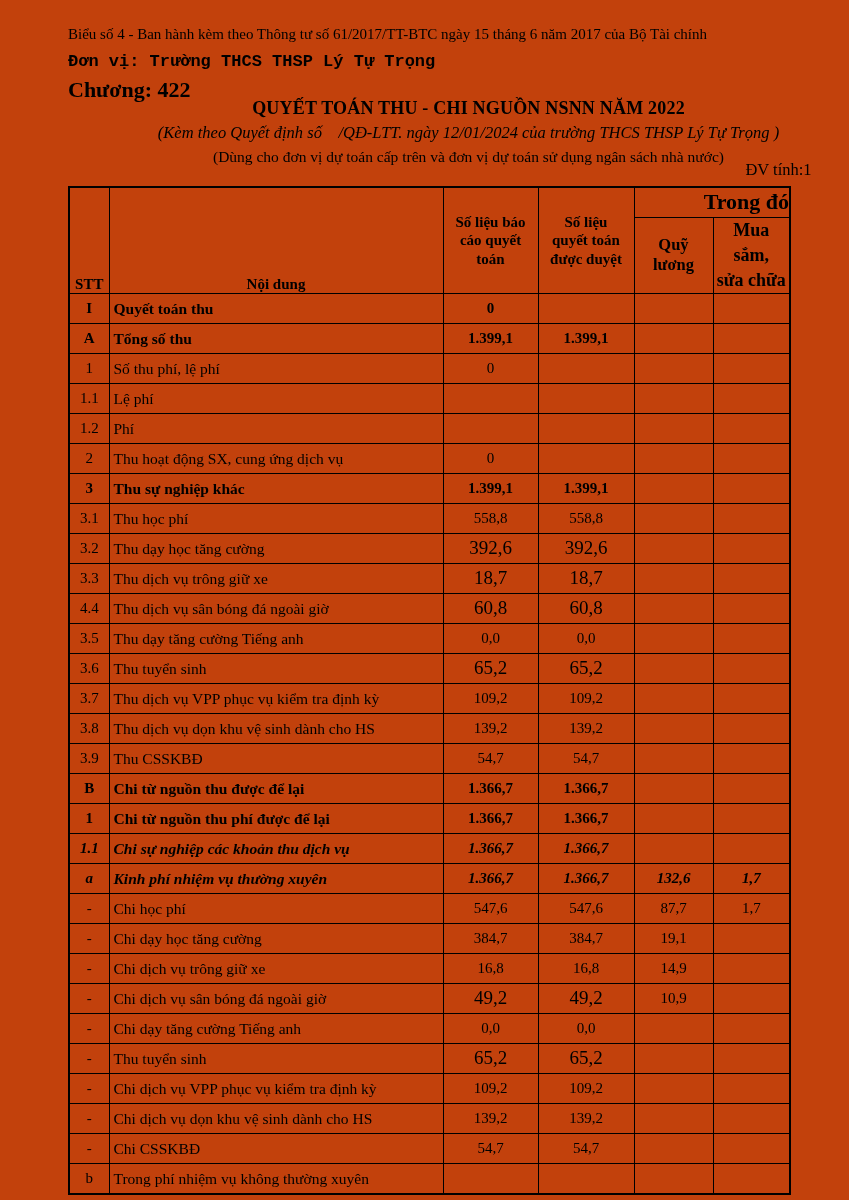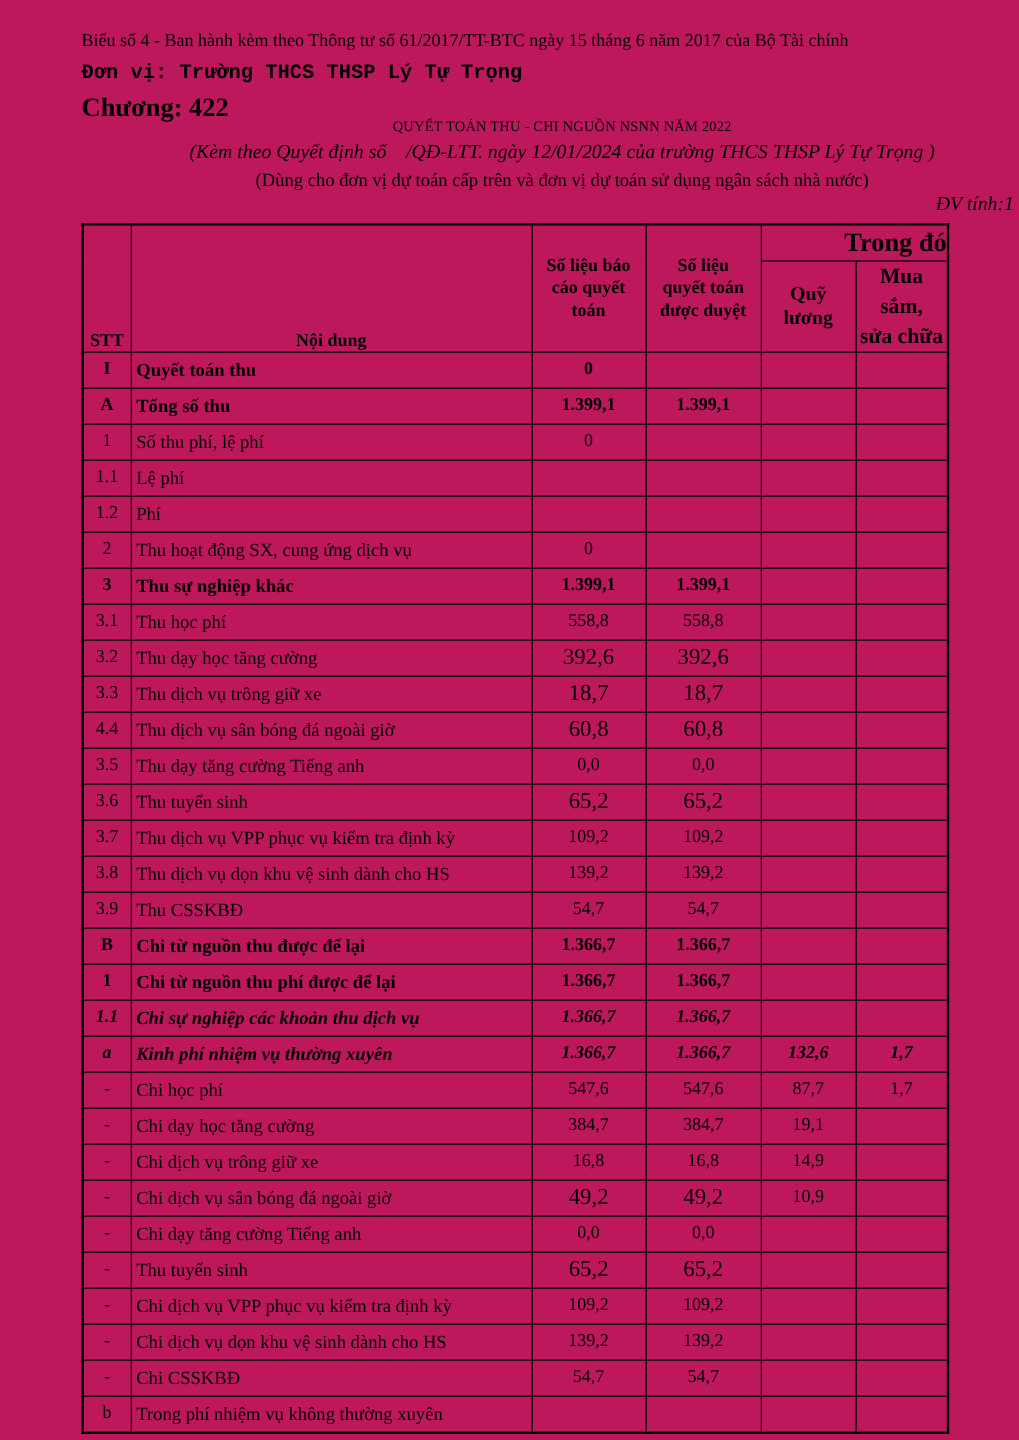--- a/index.html
+++ b/index.html
@@ -1,34 +1,34 @@
 <!DOCTYPE html>
 <html><head>
 <meta charset="utf-8">
 <style>
   html,body {margin:0; padding:0; background:#ffffff;}
   .page {
     position: relative;
     width: 849px;
     height: 1200px;
-    background: #be185d;
+    background: #c2410c;
     color: #000000;
     font-family: "Liberation Serif", "DejaVu Serif", serif;
     overflow: hidden;
   }
   .abs {position:absolute;}
   .note      {left:68px;  top:26px;  font-size:15px; white-space:nowrap;}
   .unit-line {left:68px;  top:52px;  font-size:17px; font-weight:bold; white-space:nowrap;font-family:Liberation Mono, monospace;}
   .chapter   {left:68px;  top:77px;  font-size:22px; font-weight:bold; white-space:nowrap;}
   .center-block {left:88px; top:98px; width:761px; text-align:center;}
-  .doc-title {font-size:12px; font-weight:normal; letter-spacing:0.2px; margin-bottom:4px; white-space:nowrap;}
+  .doc-title {font-size:18px; font-weight:bold; letter-spacing:0.2px; margin-bottom:4px; white-space:nowrap;}
   .decision  {font-size:16.5px; font-style:italic; white-space:pre; margin-bottom:5px;}
   .usage     {font-size:15.5px; white-space:nowrap;}
-  .dv {left:712px; top:160px; width:133px; font-size:16.5px; font-style:italic;
-       display:flex; justify-content:flex-end; white-space:nowrap;}
+  .dv {left:712px; top:160px; width:133px; font-size:16.5px; 
+       display:flex; justify-content:center; white-space:nowrap;}
 
   table.main {
     position:absolute; left:68px; top:186px; width:721px;
     border-collapse:collapse; table-layout:fixed;
     border:2px solid #000;
   }
   table.main th, table.main td {border:1px solid #000; padding:0;}
   thead th {
     font-weight:bold; text-align:center; vertical-align:middle;
     white-space:pre-line; font-size:15px; line-height:1.22;

